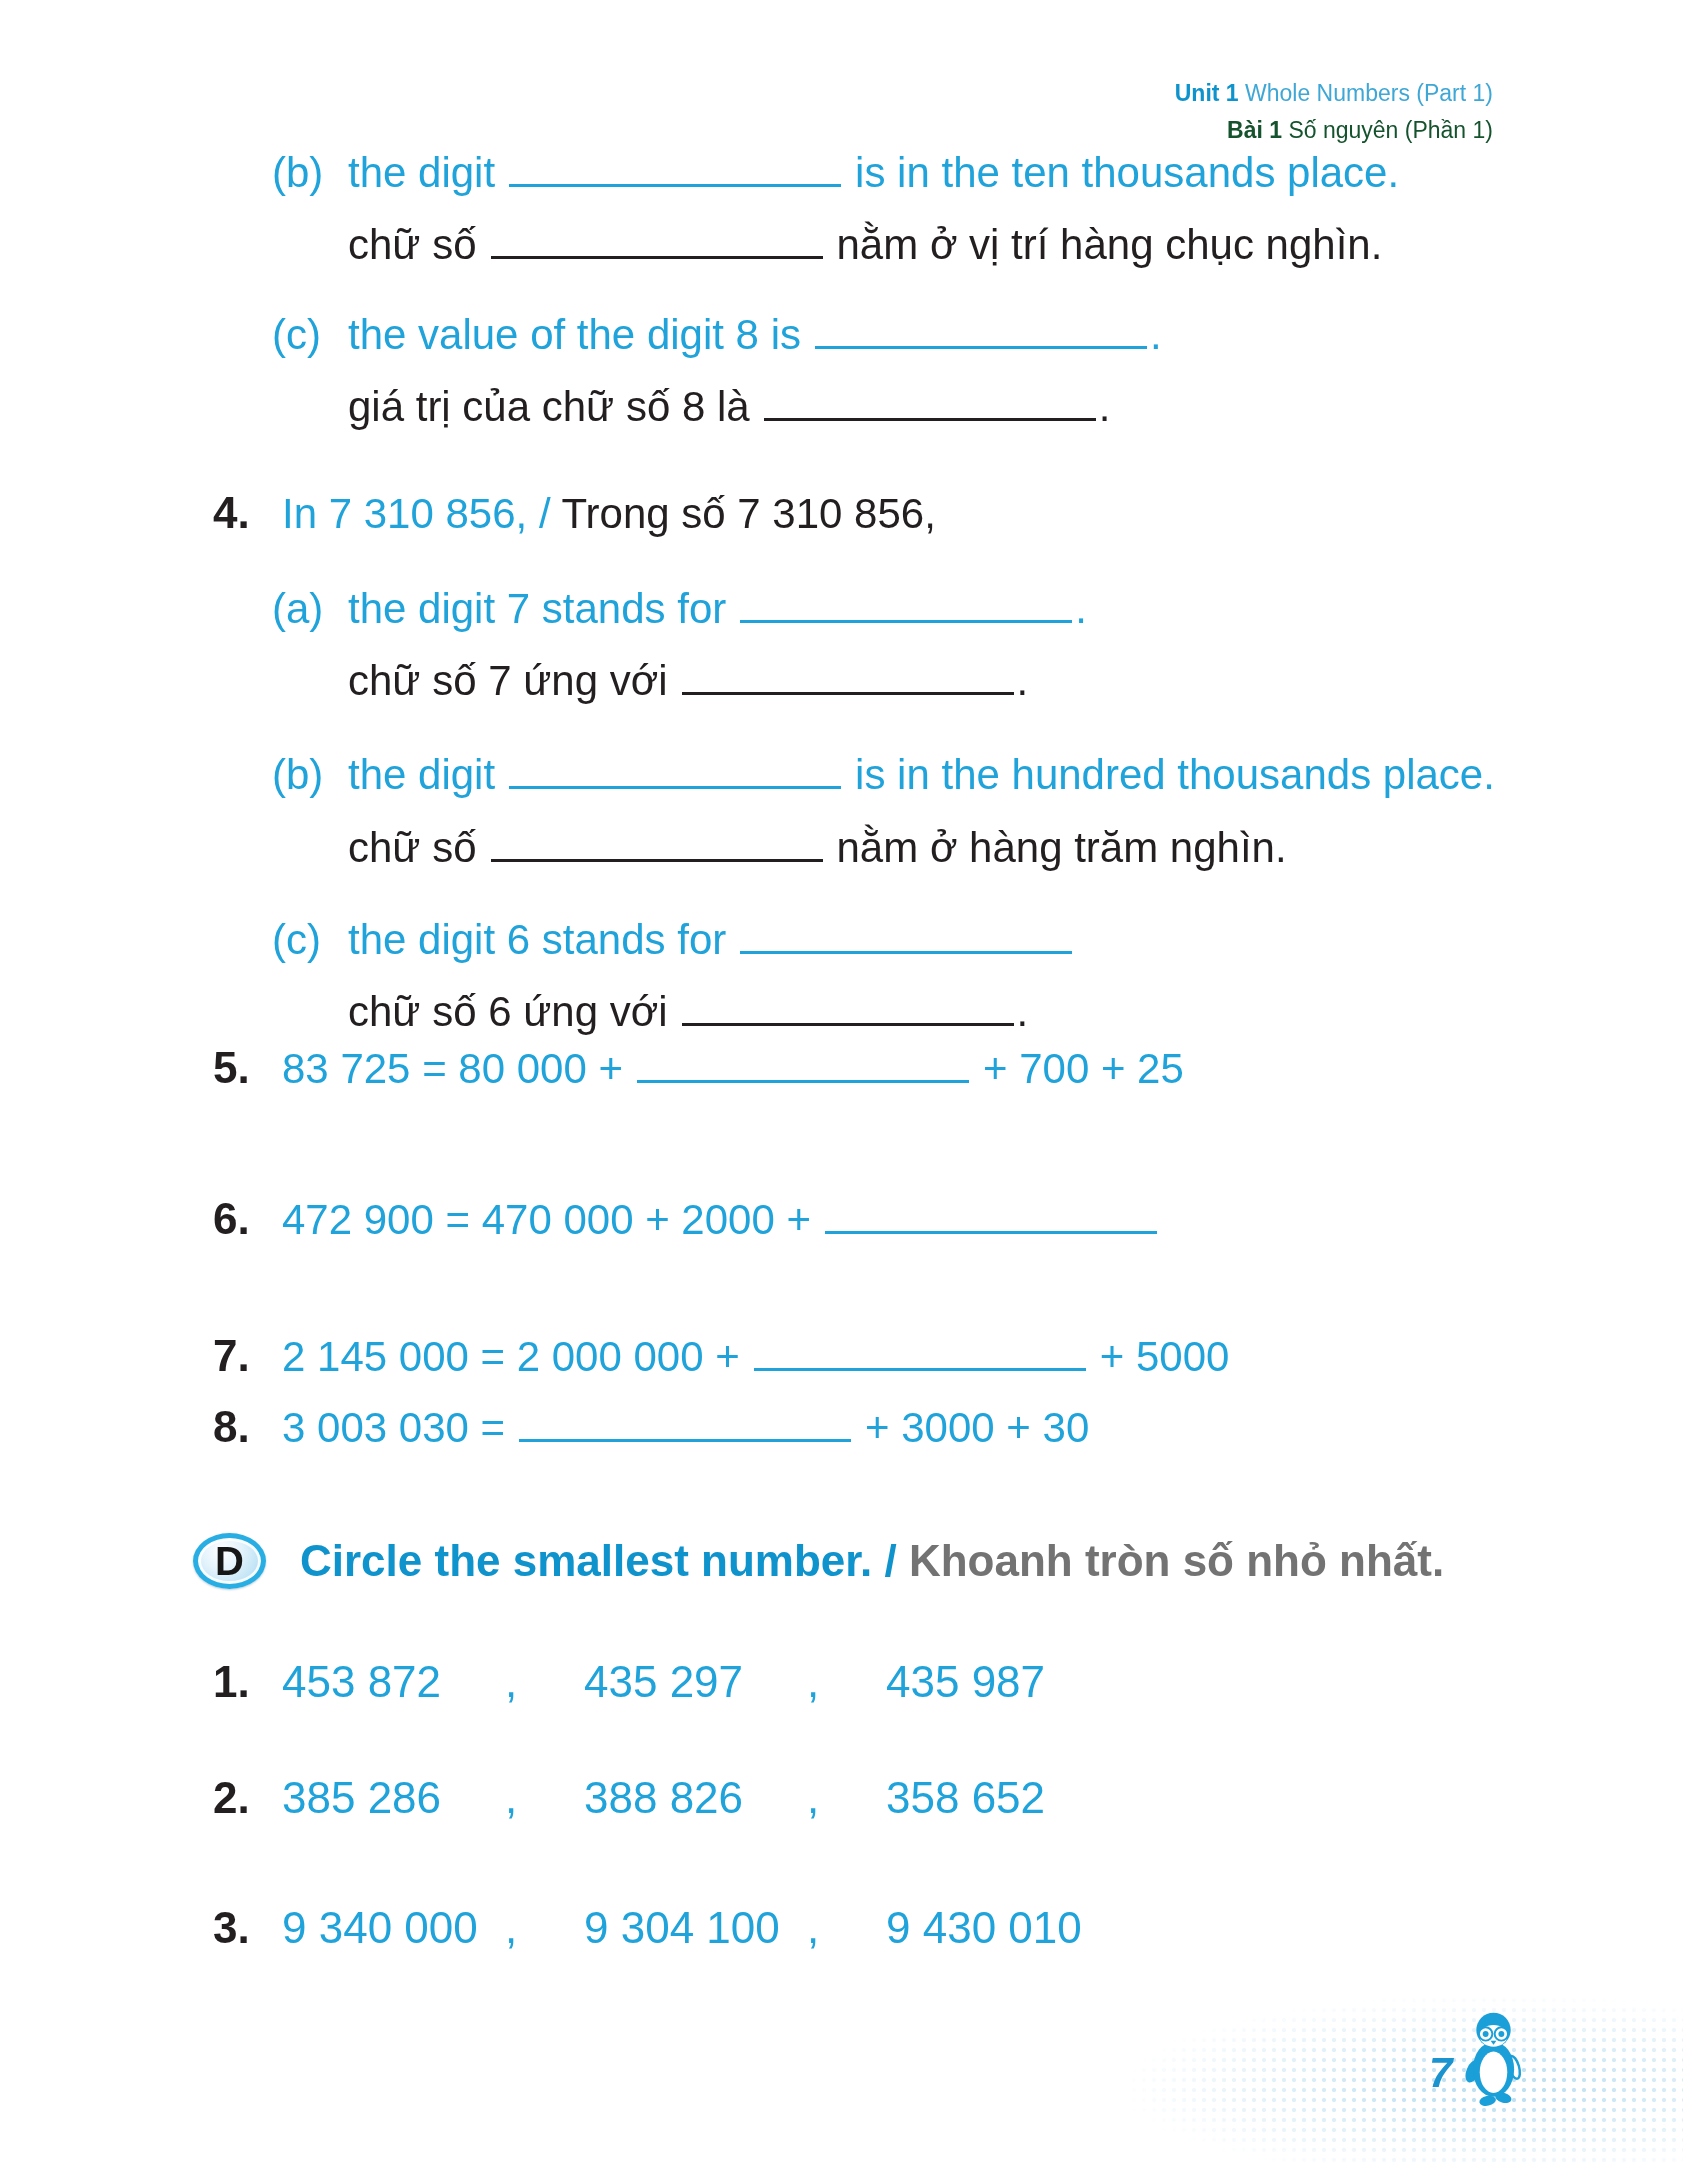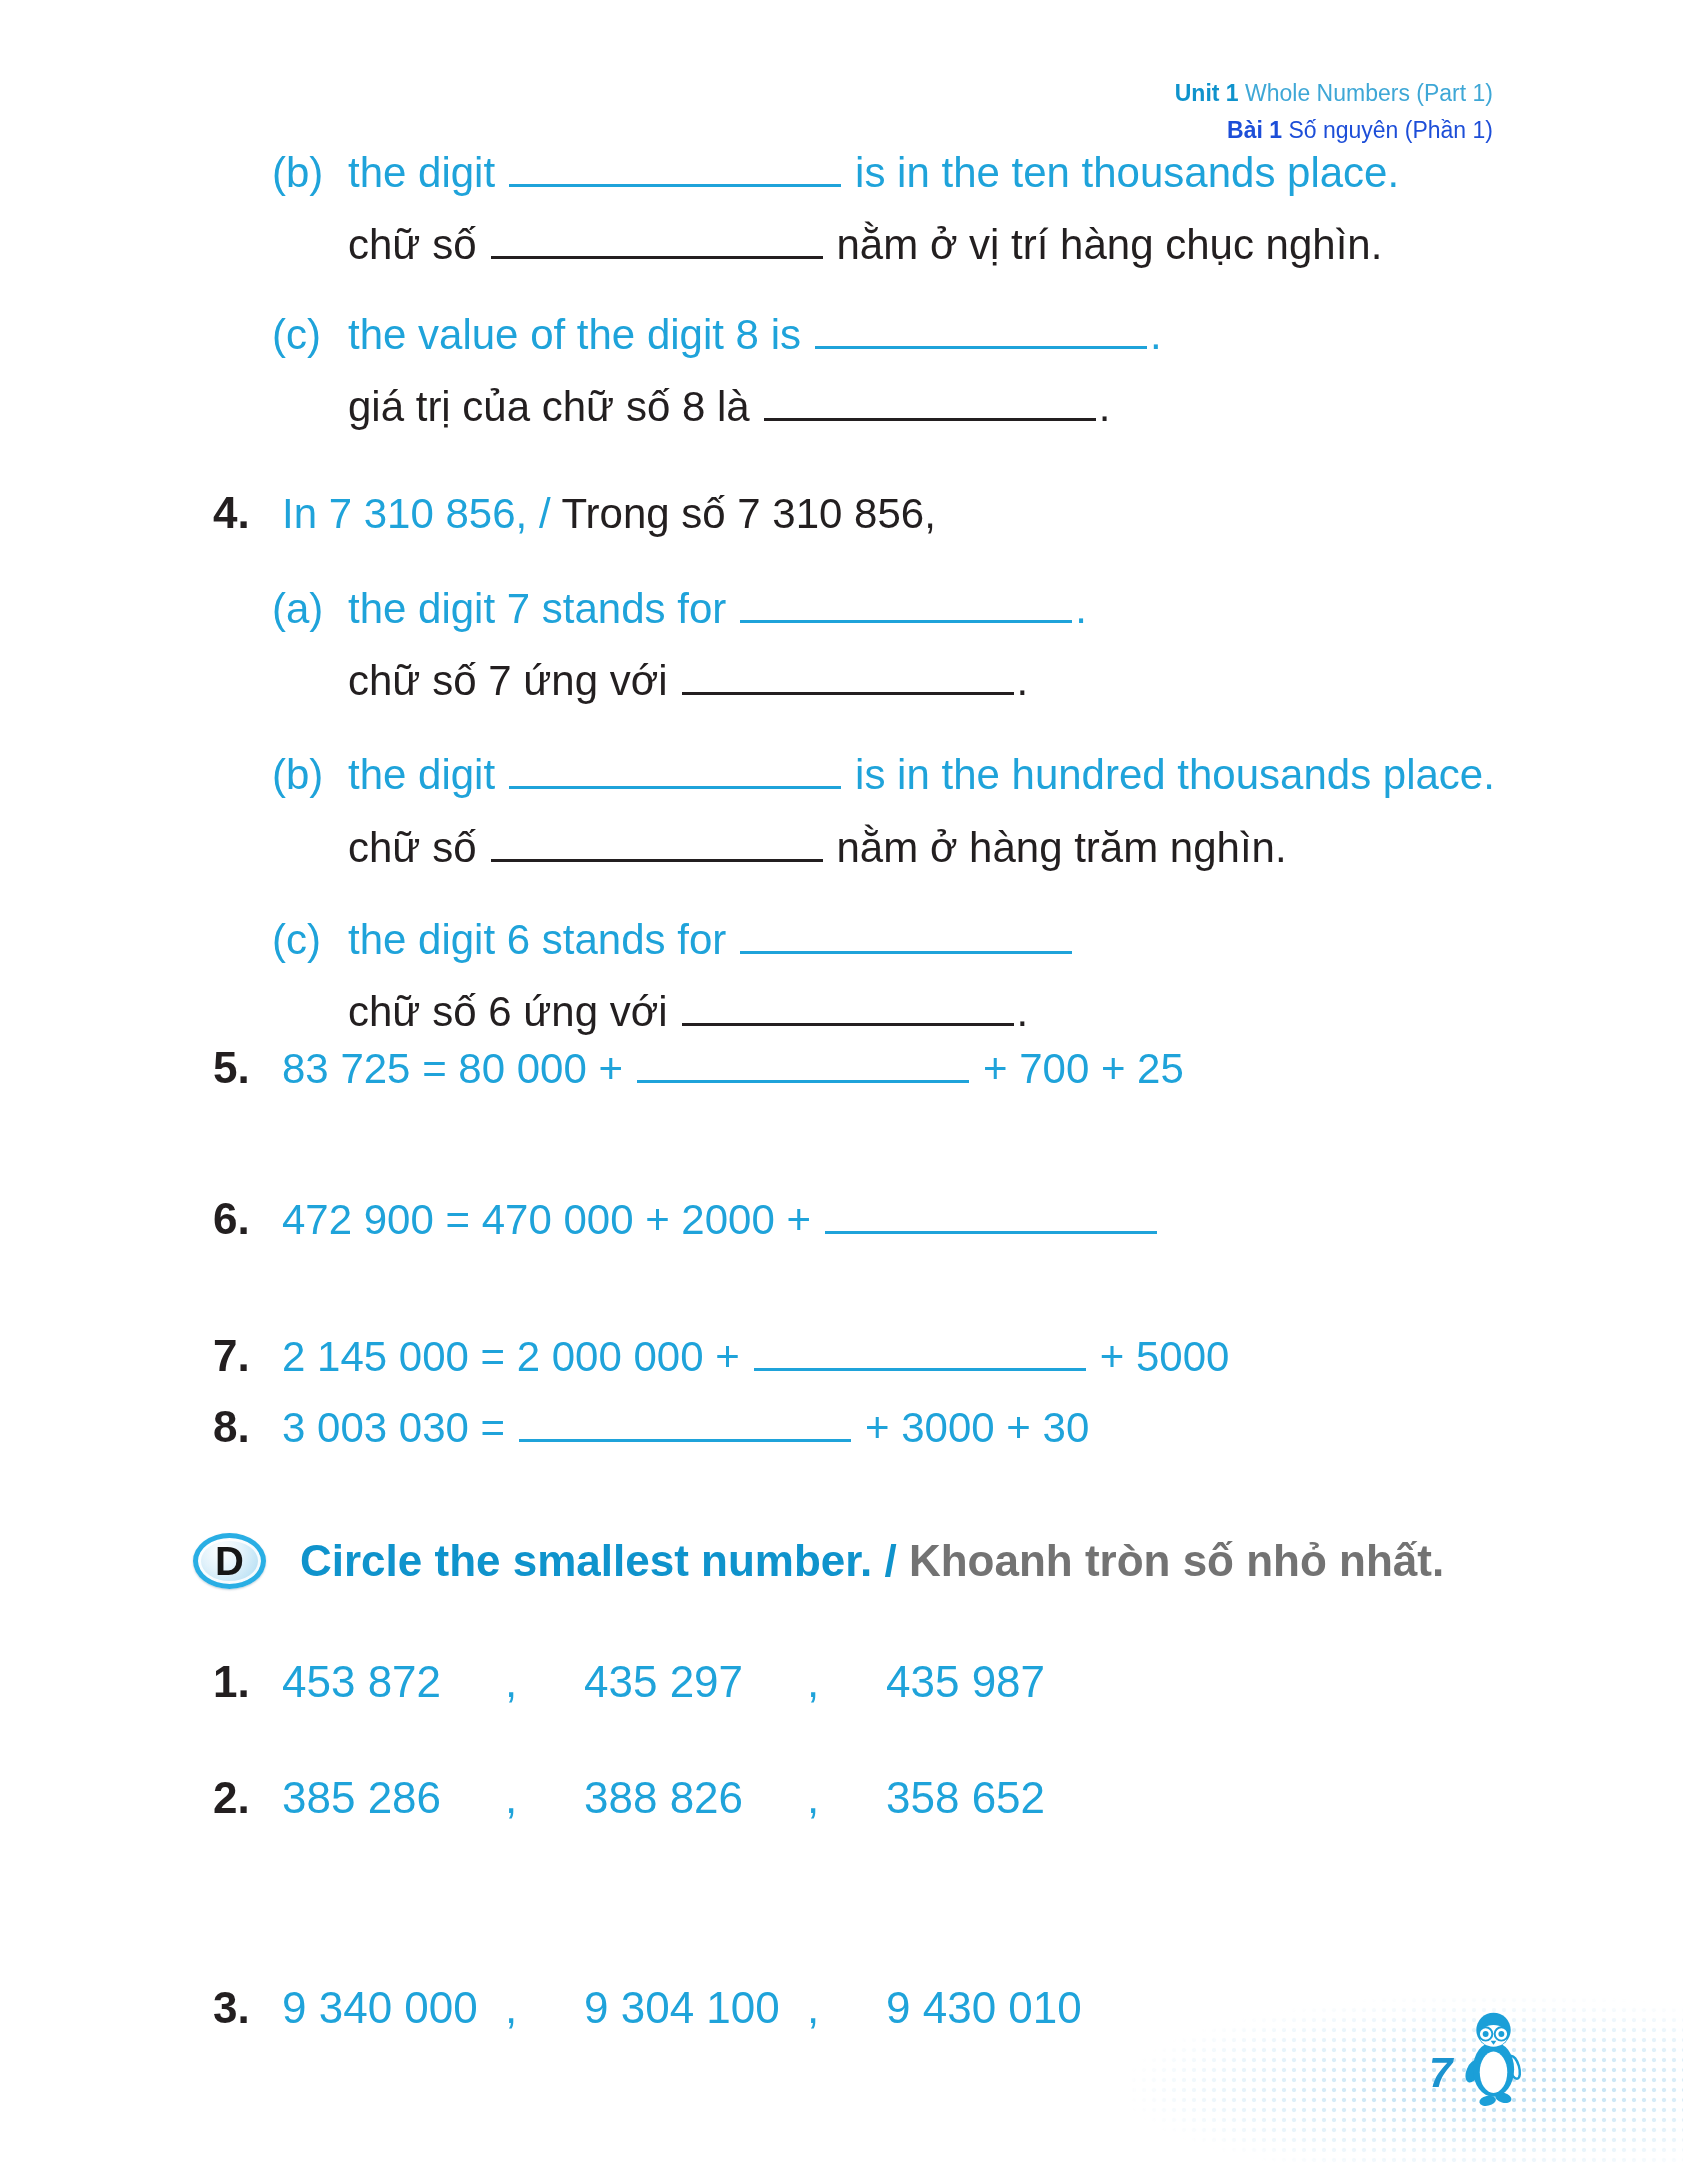--- a/index.html
+++ b/index.html
@@ -4,21 +4,21 @@
 <style>
   html,body{margin:0;padding:0;background:#ffffff;}
   .page{
     position:relative;width:1683px;height:2178px;background:#fff;overflow:hidden;
     font-family:"Liberation Sans","DejaVu Sans",sans-serif;color:#231f20;
   }
   
   .header{position:absolute;top:75px;right:190px;text-align:right;font-size:23px;line-height:37px;white-space:nowrap;}
   .header .l1{color:#3ea7d6;}
   .header .l1 .hb{color:#0f93cc;font-weight:bold;}
-  .header .l2{color:#1d4ed8;}
+  .header .l2{color:#14532d;}
   .header .l2 .hb{font-weight:bold;}
   
   .line{position:absolute;white-space:nowrap;font-size:42px;line-height:51px;}
   .line.sub{left:272px;}
   .line.cont{left:348px;}
   .line.main{left:213px;}
   .en{color:#1fa3da;}
   .vi{color:#231f20;}
   .sublabel{display:inline-block;width:76px;}
   .qnum{display:inline-block;width:69px;color:#231f20;font-weight:bold;font-size:44px;}
@@ -88,21 +88,21 @@
   <div class="line main en" style="top:1330px"><span class="qnum">7.</span><span>2 145 000 = 2 000 000 +</span><span class="blank"></span><span>+ 5000</span></div>
   <div class="line main en" style="top:1401px"><span class="qnum">8.</span><span>3 003 030 =</span><span class="blank"></span><span>+ 3000 + 30</span></div>
 
   <div class="secd">
     <div class="badge">D</div>
     <div class="secd-title"><span class="en-part">Circle the smallest number. /</span> <span class="vi-part">Khoanh tròn số nhỏ nhất.</span></div>
   </div>
 
   <div class="crow" style="top:1655px"><span class="qnum">1.</span><span class="cval">453 872</span><span class="ccomma">,</span><span class="cval">435 297</span><span class="ccomma">,</span><span class="cval">435 987</span></div>
   <div class="crow" style="top:1771px"><span class="qnum">2.</span><span class="cval">385 286</span><span class="ccomma">,</span><span class="cval">388 826</span><span class="ccomma">,</span><span class="cval">358 652</span></div>
-  <div class="crow" style="top:1981px"><span class="qnum">3.</span><span class="cval">9 340 000</span><span class="ccomma">,</span><span class="cval">9 304 100</span><span class="ccomma">,</span><span class="cval">9 430 010</span></div>
+  <div class="crow" style="top:1901px"><span class="qnum">3.</span><span class="cval">9 340 000</span><span class="ccomma">,</span><span class="cval">9 304 100</span><span class="ccomma">,</span><span class="cval">9 430 010</span></div>
 
   <div class="swoosh"></div>
   <div class="pagenum">7</div>
   <svg class="penguin" viewBox="0 0 58 102" xmlns="http://www.w3.org/2000/svg">
     <ellipse cx="8" cy="64" rx="6.5" ry="12" fill="#1b9fd8" transform="rotate(22 8 64)"></ellipse>
     <ellipse cx="50" cy="60" rx="5" ry="12" fill="#ffffff" stroke="#1b9fd8" stroke-width="2.5" transform="rotate(-16 50 60)"></ellipse>
     <ellipse cx="23" cy="94" rx="8.5" ry="5" fill="#1b9fd8" transform="rotate(-12 23 94)"></ellipse>
     <ellipse cx="39" cy="91" rx="8.5" ry="5" fill="#1b9fd8" transform="rotate(16 39 91)"></ellipse>
     <ellipse cx="29" cy="62" rx="21" ry="28" fill="#1b9fd8"></ellipse>
     <ellipse cx="29" cy="65" rx="14" ry="21" fill="#ffffff"></ellipse>

